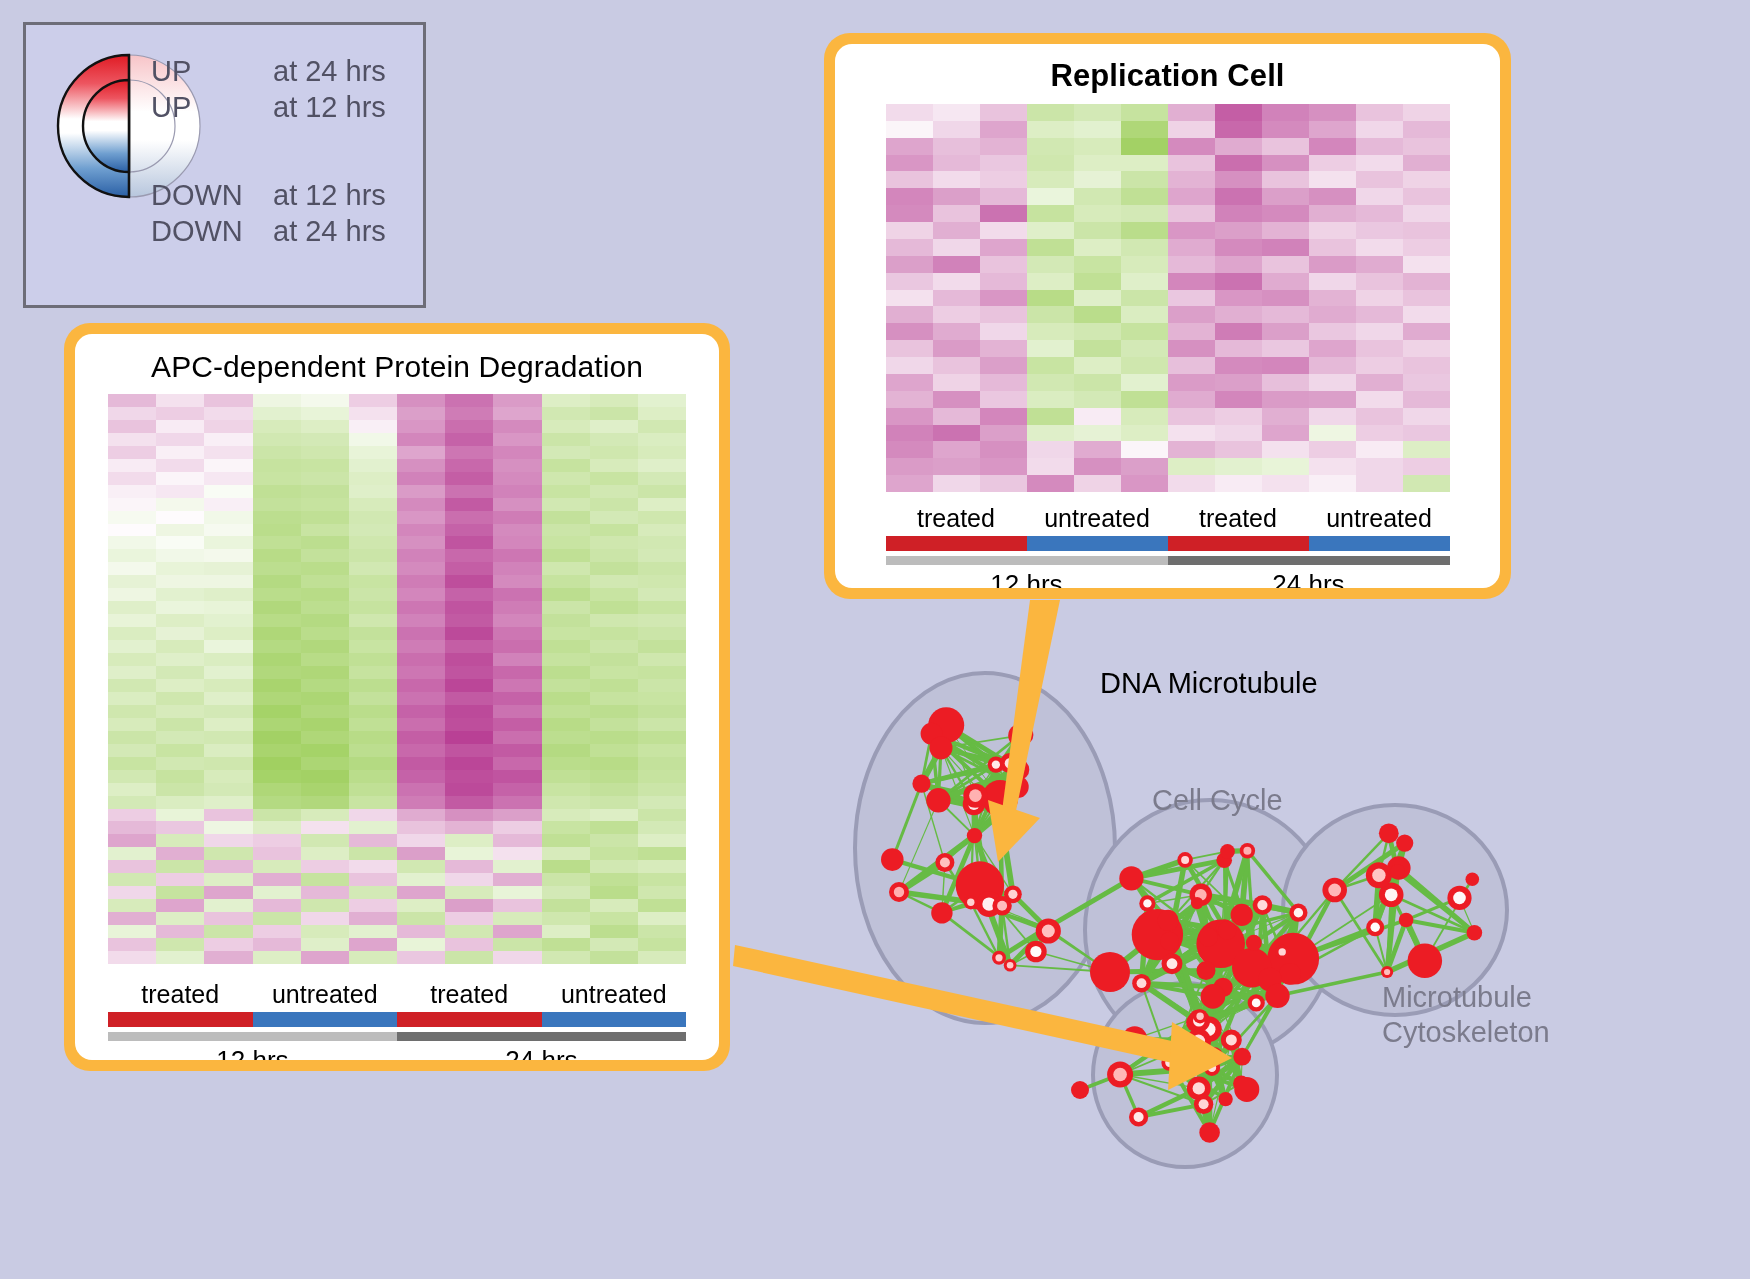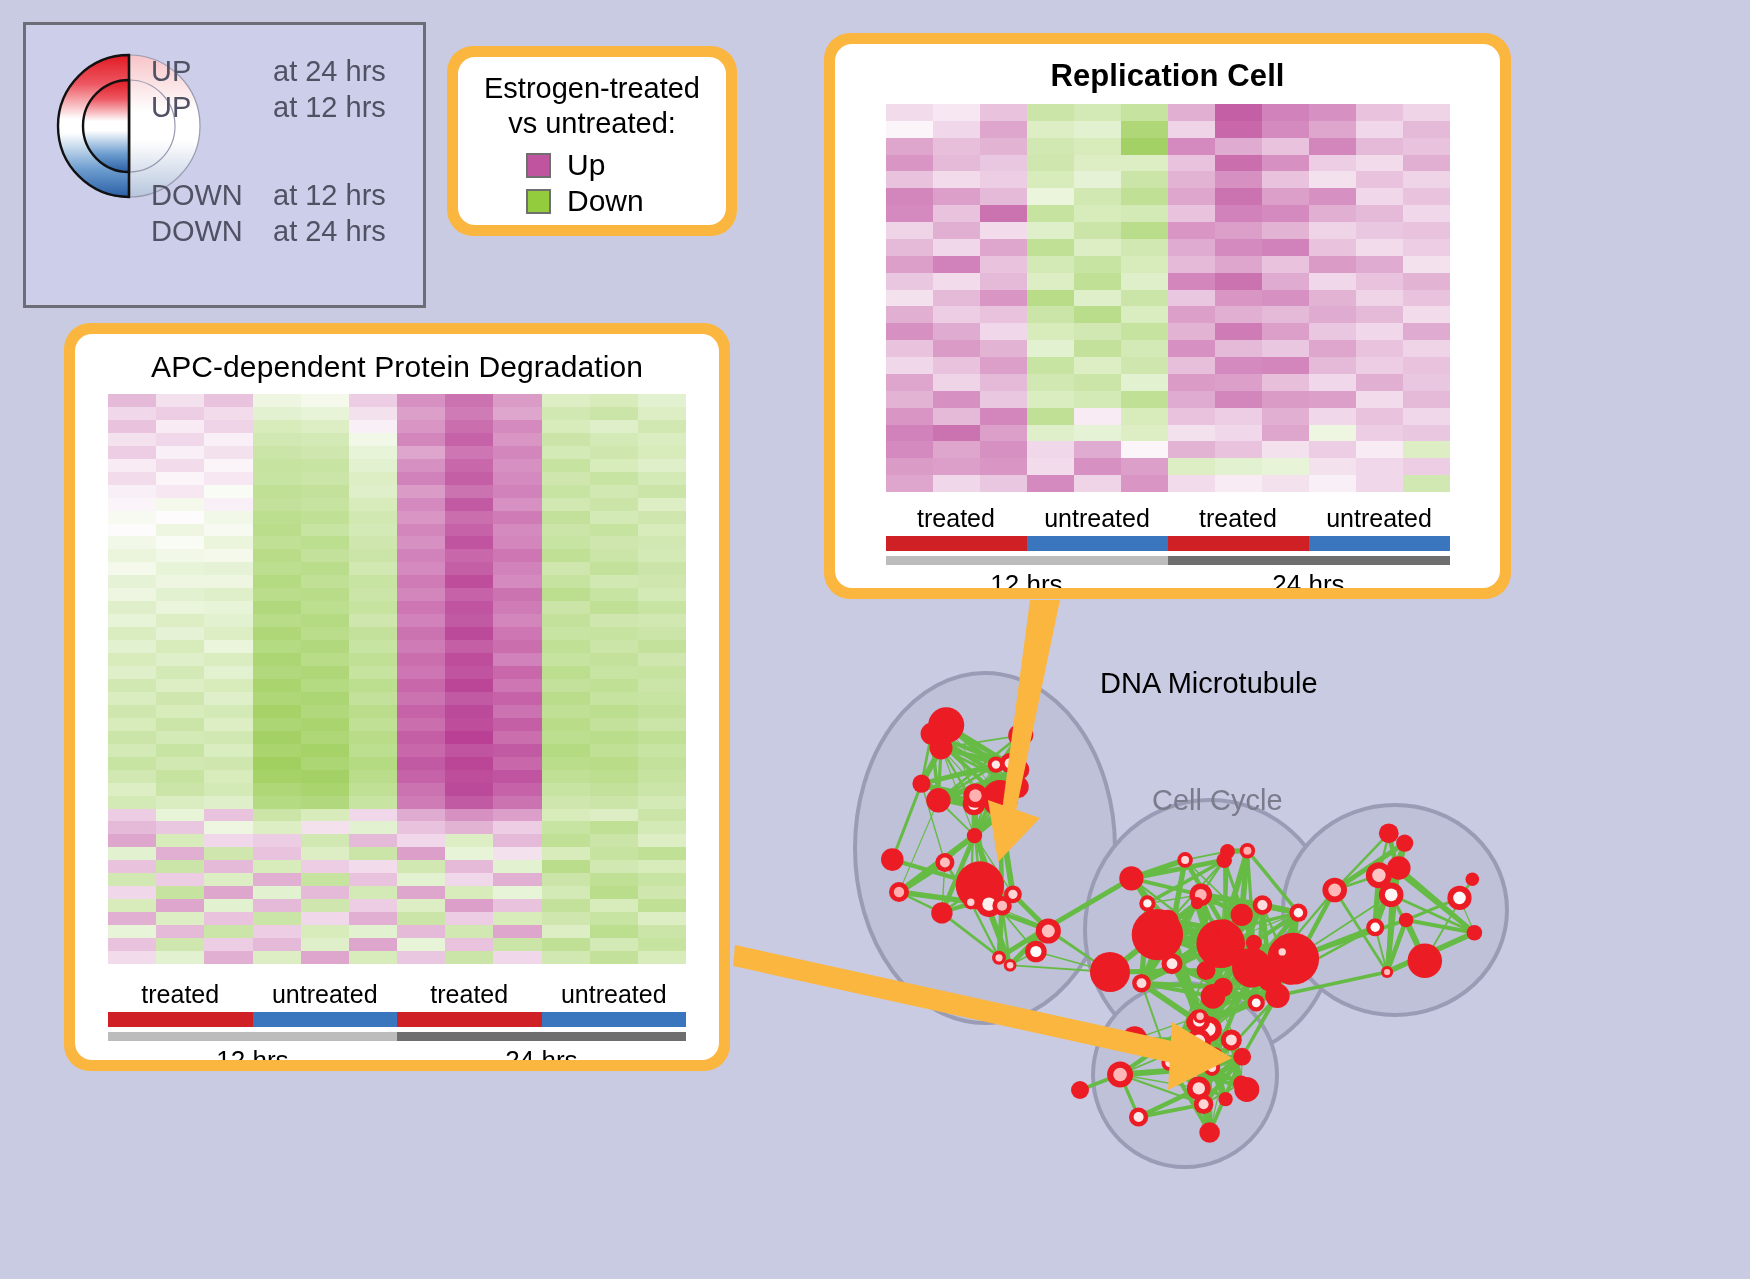--- a/index.html
+++ b/index.html
@@ -125,38 +125,20 @@
       <div class="cs-row">
         <span class="cs-key">DOWN</span>
         <span class="cs-val">at 24 hrs</span>
       </div>
     </div>
 
     <div class="cs-foot">
     </div>
   </div>
 
-  <div class="panel" id="updown-legend">
-    <div class="panel-inner">
-      <div class="ul-title">
-        <div>Estrogen-treated</div>
-        <div>vs untreated:</div>
-      </div>
-      <div class="ul-items">
-        <div class="ul-item">
-          <span class="sw up"></span>
-          <span class="ul-label">Up</span>
-        </div>
-        <div class="ul-item">
-          <span class="sw down"></span>
-          <span class="ul-label">Down</span>
-        </div>
-      </div>
-    </div>
-  </div>
 
   <div class="panel" id="panel-replication">
     <div class="panel-inner">
       <div class="hm-title">Replication Cell</div>
       <div class="hm-grid" id="grid-rep" style="grid-template-columns: repeat(12, 1fr); grid-template-rows: repeat(23, 1fr); width: 564px; height: 388px; margin: 10px auto 0px;">
           <div class="hm-cell" style="background:rgb(242,219,235)"></div>
           <div class="hm-cell" style="background:rgb(246,231,242)"></div>
           <div class="hm-cell" style="background:rgb(233,195,221)"></div>
           <div class="hm-cell" style="background:rgb(203,229,168)"></div>
           <div class="hm-cell" style="background:rgb(211,233,182)"></div>
@@ -1560,14 +1542,18 @@
 
   <svg class="arrows" width="1750" height="1279">
     <path d="M1030,600 L1060,600 L1012,830 L1000,826 Z" fill="#fbb63f"></path>
     <path d="M988,800 L1040,818 L998,862 Z" fill="#fbb63f"></path>
     <path d="M735,945 L1190,1045 L1186,1066 L733,966 Z" fill="#fbb63f"></path>
     <path d="M1172,1022 L1232,1058 L1168,1090 Z" fill="#fbb63f"></path>
   </svg>
 
   <div class="net-label" id="label-dna">DNA Microtubule</div>
   <div class="net-label" id="label-cellcycle">Cell Cycle</div>
+  <div class="net-label" id="label-microtubule">
+    <div>Microtubule</div>
+    <div>Cytoskeleton</div>
+  </div>
 
 </div>
 
 </body></html>

